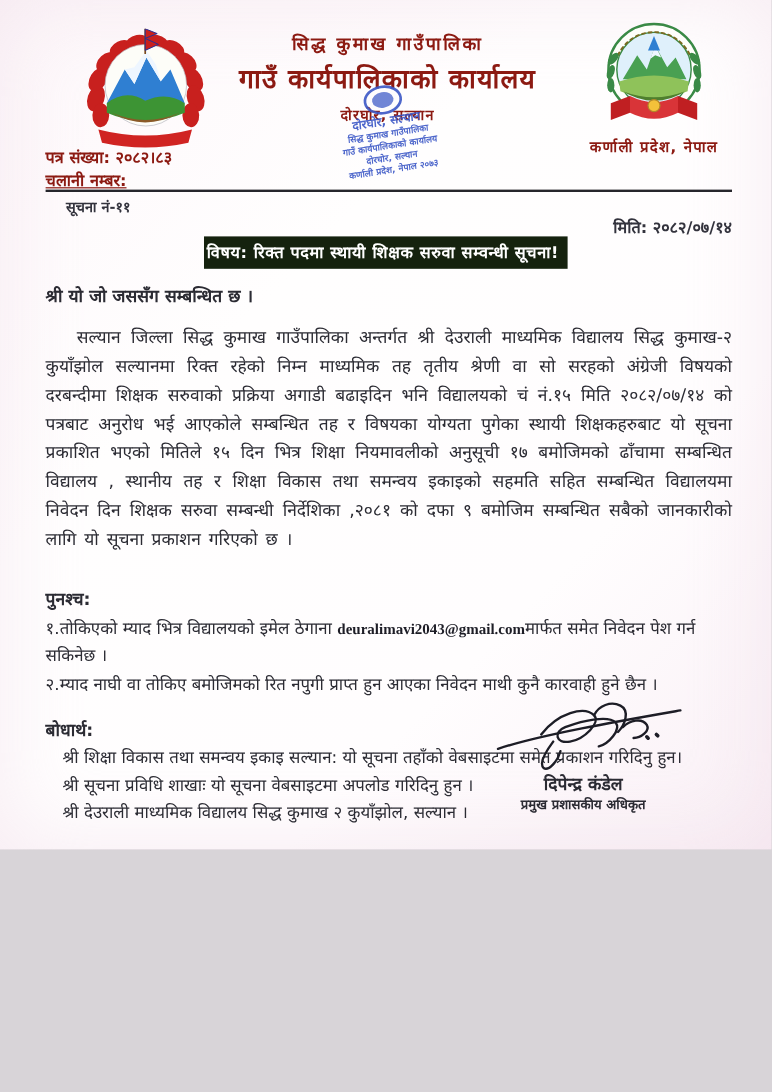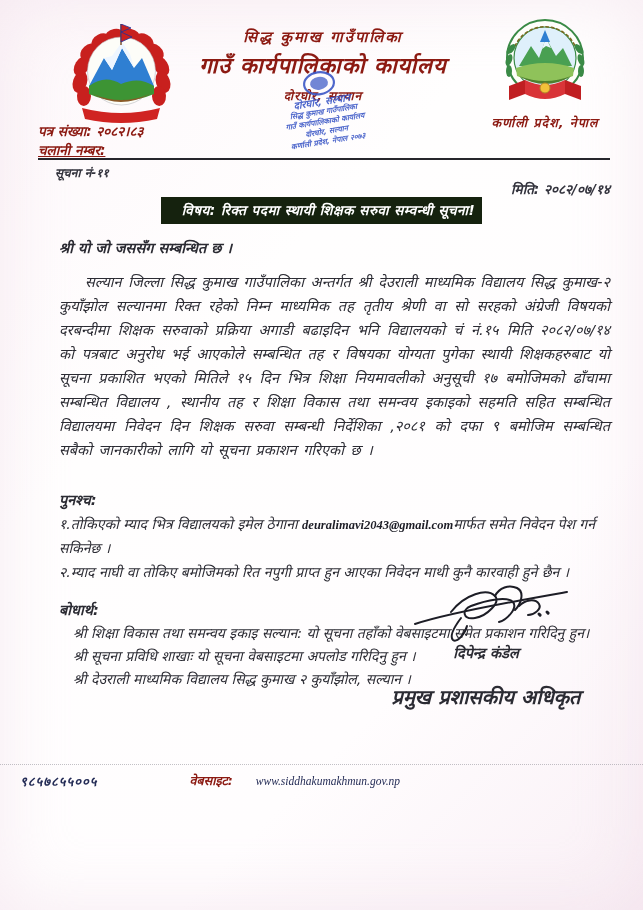--- a/index.html
+++ b/index.html
@@ -1,25 +1,24 @@
 <!DOCTYPE html>
 <html><head>
 <meta charset="utf-8">
 <style>
   html,body{margin:0;padding:0;background:#d8d4d8;}
   .page{
     position:relative;
-    width:643px;height:910px;
+    width:643px;height:708px;
     margin:0 auto;
     background:linear-gradient(135deg,#fdf7fa 0%,#fffefe 35%,#fffdfe 70%,#f9eff5 100%);
     box-shadow:inset 0 0 70px rgba(238,214,228,.45);
     font-family:"DejaVu Sans","Liberation Sans",sans-serif;
     color:#2b2b33;
     overflow:hidden;
-    font-style:italic;
   }
   
   .emblem-left{position:absolute;left:60px;top:24px;width:118px;height:100px;}
   .header-center{position:absolute;left:168px;width:310px;top:26px;text-align:center;color:#8c1a12;}
   .muni-name{font-size:15px;font-weight:bold;letter-spacing:2px;}
   .office-name{font-size:22px;font-weight:bold;margin-top:3px;letter-spacing:1px;}
   .addr-line{font-size:12px;font-weight:bold;margin-top:8px;letter-spacing:1px;}
   .seal-right{position:absolute;right:38px;top:16px;width:120px;text-align:center;}
   .province{color:#8c1a12;font-weight:bold;font-size:12.5px;margin-top:-2px;letter-spacing:1px;}
   .stamp{
@@ -33,35 +32,35 @@
   
   .ref-patra{position:absolute;left:38px;top:122px;color:#8c1a12;font-weight:bold;font-size:13.5px;}
   .ref-chalani{position:absolute;left:38px;top:141px;color:#8c1a12;font-weight:bold;font-size:13.5px;text-decoration:underline;}
   .head-rule{position:absolute;left:38px;right:33px;top:158px;border-bottom:2.5px solid #26262c;}
   .notice-no{position:absolute;left:55px;top:164px;font-size:12px;font-weight:bold;color:#33333d;}
   .date-line{position:absolute;right:33px;top:180px;font-size:13.5px;font-weight:bold;color:#33333d;}
   
   .subject-wrap{position:absolute;left:0;right:0;top:197px;text-align:center;}
   .subject{
     display:inline-block;background:#15220e;color:#ffffff;
-    font-size:13.5px;font-weight:bold;padding:4px 7px 5px 21px;letter-spacing:.5px;
+    font-size:13.5px;font-weight:bold;padding:4px 7px 5px 2px;letter-spacing:.5px;
   }
   
-  .content{position:absolute;left:38px;right:33px;top:236px;font-size:14.5px;line-height:24px;margin-left:21px;}
+  .content{position:absolute;left:38px;right:33px;top:236px;font-size:14.5px;line-height:24px;}
   .salutation{font-weight:bold;font-size:14.5px;color:#2b2b33;}
   .body-par{margin-top:10px;text-align:justify;text-indent:26px;color:#2b2b33;word-spacing:2px;}
   .ps-head{margin-top:26px;font-weight:bold;font-size:14.5px;}
   .ps-item{margin-top:1px;font-size:14px;line-height:23px;}
   .ps-email{font-family:"Liberation Serif","DejaVu Serif",serif;font-weight:bold;font-size:12.5px;color:#1d1d26;}
   .cc-head{margin-top:14px;font-weight:bold;font-size:14.5px;}
   .cc-item{padding-left:14px;font-size:14px;line-height:23px;}
   
   .sig-block{position:absolute;right:42px;top:582px;width:230px;text-align:center;}
   .sig-name{font-size:14.5px;font-weight:bold;color:#2b2b33;margin-top:-6px;}
-  .sig-title{font-size:20px;font-weight:bold;color:#2b2b33;margin-top:21px;}
+  .sig-title{font-size:11px;font-weight:bold;color:#2b2b33;margin-top:0;}
   
   .footer-rule{position:absolute;left:0;right:0;top:764px;border-top:1.5px dotted #9a98a0;opacity:.6;}
   .footer{position:absolute;left:20px;right:20px;top:772px;display:flex;align-items:flex-start;font-size:12px;}
   .f-phone{color:#242c56;font-weight:bold;font-size:13px;letter-spacing:1px;}
   .f-group{display:flex;align-items:baseline;gap:23px;}
   .f-label{color:#8c1a12;font-weight:bold;font-size:12.5px;}
   .f-value{color:#242c56;font-size:11.5px;font-family:"Liberation Serif","DejaVu Serif",serif;}
   .f-sp1{width:92px;} .f-sp2{width:60px;}
 </style>
 </head>

